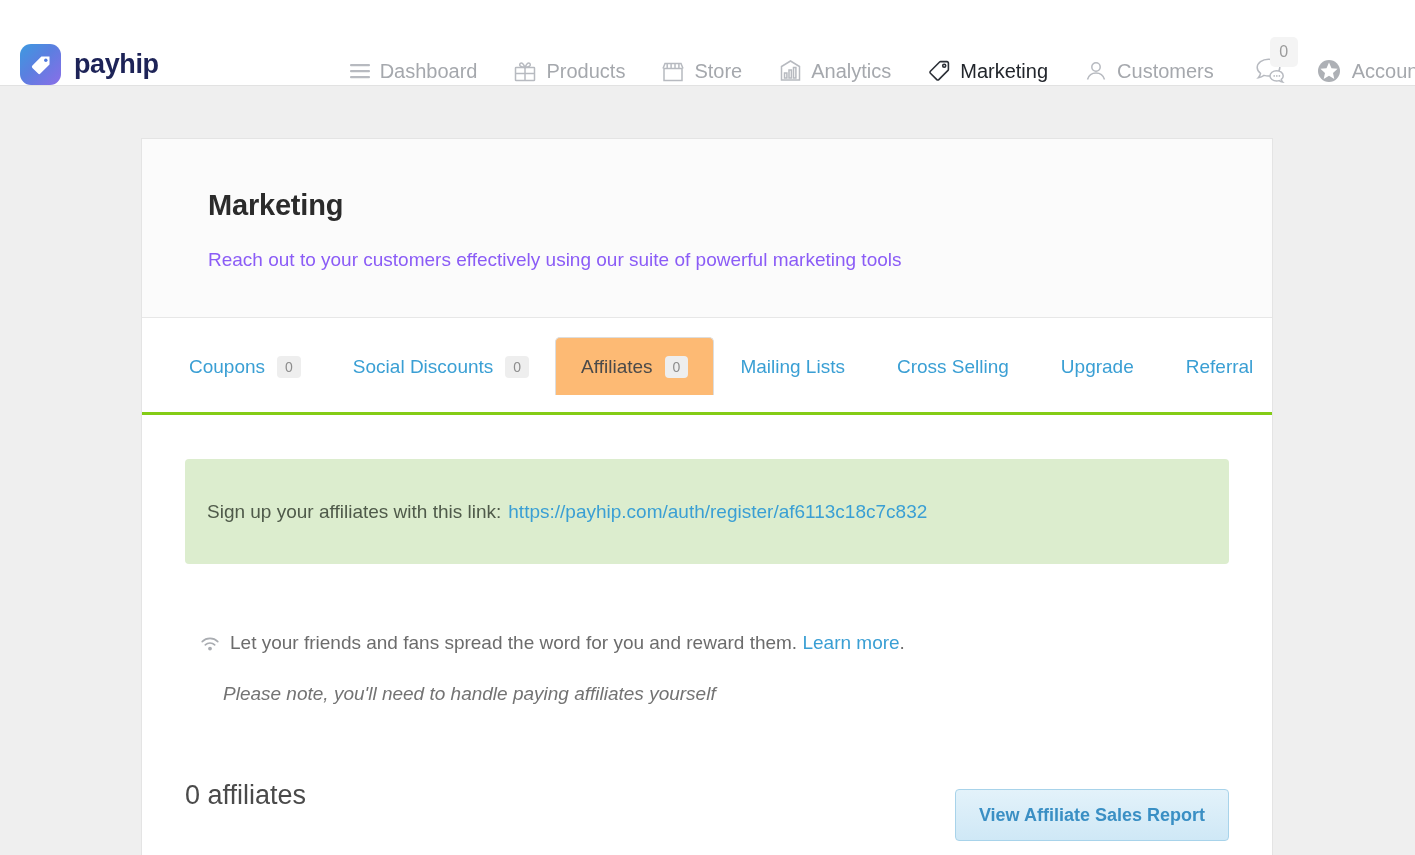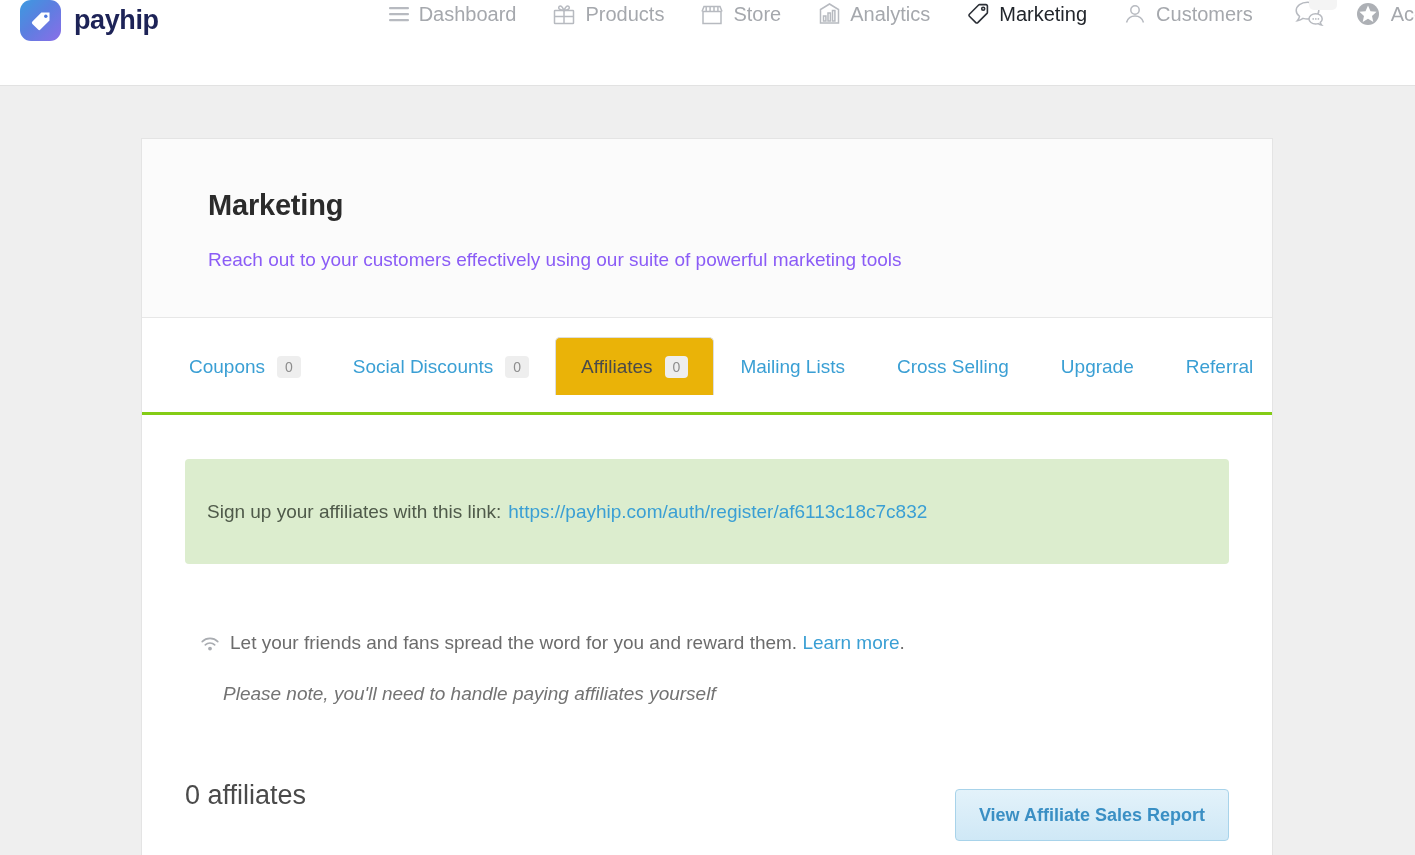--- a/index.html
+++ b/index.html
@@ -12,22 +12,21 @@
     -webkit-font-smoothing: antialiased;
   }
 
   
   .topbar {
     position: relative;
     height: 86px;
     background: #ffffff;
     border-bottom: 1px solid #e2e2e2;
     display: flex;
-    align-items: flex-start;
-    gap: 39px;
+    align-items: flex-end;
   }
   .brand {
     display: flex;
     align-items: center;
     margin-left: 20px;
     gap: 13px;
     text-decoration: none;
   }
   .logo-mark {
     width: 41px; height: 41px;
@@ -137,21 +136,21 @@
     color: #3a9fd4;
     cursor: pointer;
     white-space: nowrap;
     background: transparent;
     border: 1px solid transparent;
     border-bottom: none;
     bottom: -1px;
   }
   .tab.active {
     color: #4a4a4a;
-    background: #eab308;
+    background: #fdba74;
     border-color: #dddddd;
     border-radius: 5px 5px 0 0;
   }
   .tab-badge {
     background: #eeeeee;
     color: #8d8d8d;
     font-size: 14px;
     border-radius: 4px;
     padding: 4px 8px;
     line-height: 1;

